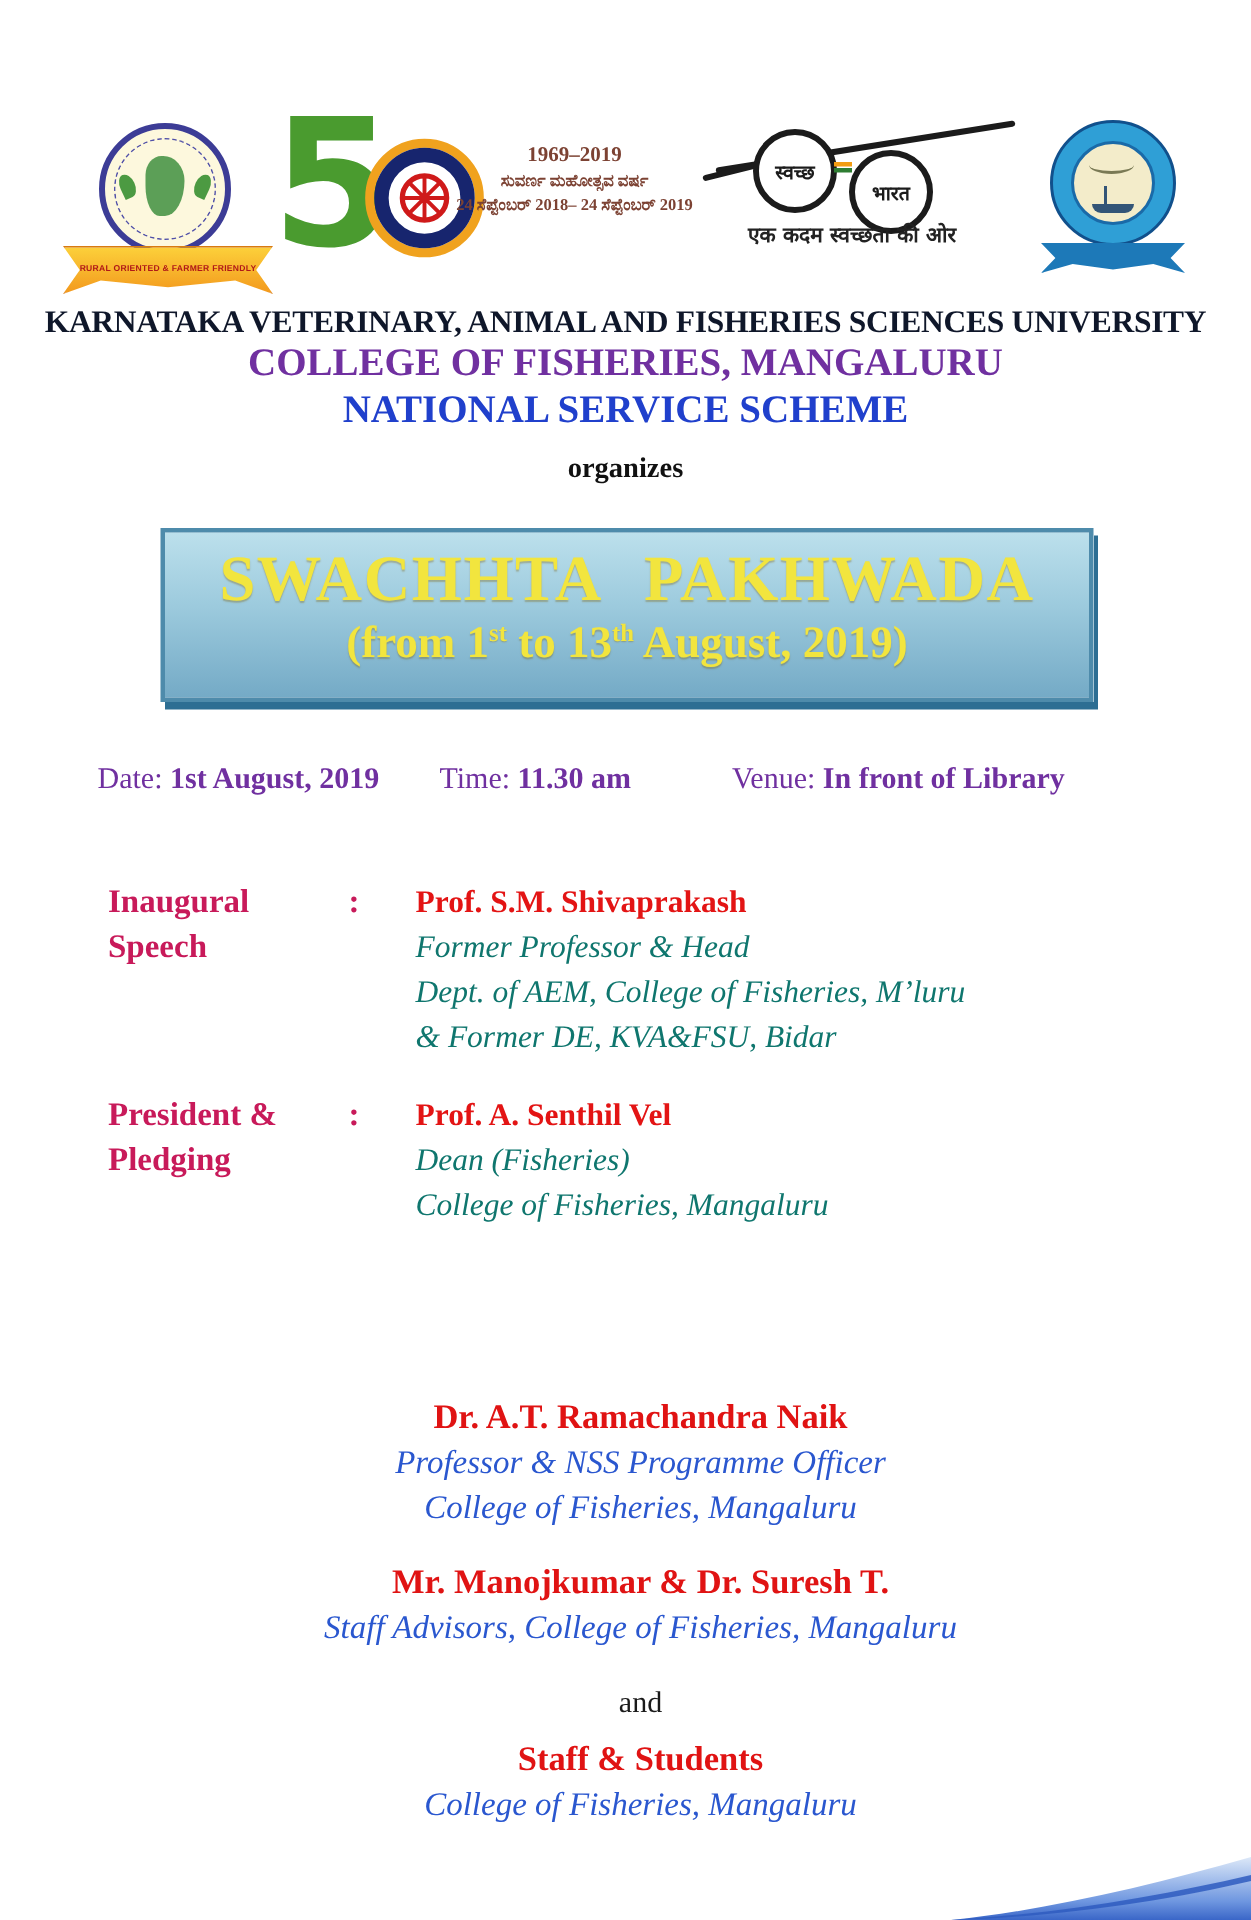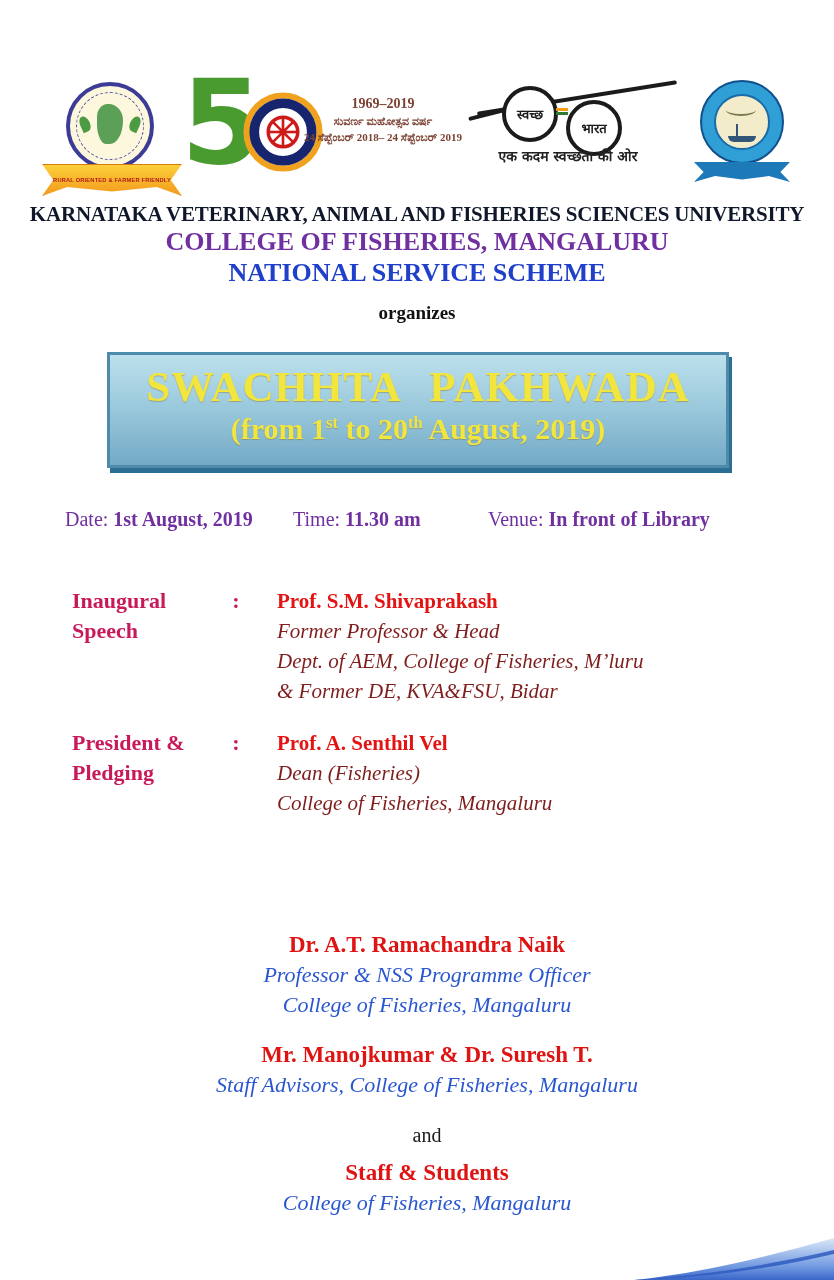--- a/index.html
+++ b/index.html
@@ -38,21 +38,21 @@
   .info-time  { position:absolute; left:293px; }
   .info-venue { position:absolute; left:488px; }
 
   
   .schedule { left:72px; top:586px; width:710px; }
   .sched-row { display:flex; align-items:flex-start; margin-bottom:22px; }
   .sched-label { width:123px; font-size:22px; line-height:30px; font-weight:bold; color:#c81a5a; }
   .sched-colon { width:82px; font-size:22px; line-height:30px; font-weight:bold; color:#c81a5a; text-align:center; }
   .sched-value { font-size:21px; line-height:30px; }
   .sched-name  { color:#e31414; font-weight:bold; }
-  .sched-detail{ color:#7f1d1d; font-style:italic; }
+  .sched-detail{ color:#0f766e; font-style:italic; }
 
   
   .welcome { top:870px; font-size:23px; font-weight:bold; color:#2ba3d9; }
   .welcome .uline { letter-spacing:0; }
   .welcome .wtxt { margin:0 10px; }
 
   
   .credits { top:930px; line-height:30px;padding-left:20px; }
   .cred-name { font-size:23px; font-weight:bold; color:#e01313; }
   .cred-line { font-size:22px; font-style:italic; color:#2a57cf; }
@@ -182,21 +182,21 @@
   </div>
   <div class="abs col-ribbon"></div>
 
   <div class="abs center h-uni">KARNATAKA VETERINARY, ANIMAL AND FISHERIES SCIENCES UNIVERSITY</div>
   <div class="abs center h-col">COLLEGE OF FISHERIES, MANGALURU</div>
   <div class="abs center h-nss">NATIONAL SERVICE SCHEME</div>
   <div class="abs center h-org">organizes</div>
 
   <div class="abs banner">
     <div class="banner-title">SWACHHTA PAKHWADA</div>
-    <div class="banner-sub"><span>(from 1</span><sup>st</sup><span> to 20</span><sup>th</sup><span> August, 2019)</span></div>
+    <div class="banner-sub"><span>(from 1</span><sup>st</sup><span> to 13</span><sup>th</sup><span> August, 2019)</span></div>
   </div>
 
   <div class="abs info" style="left:0;right:0;">
     <span class="info-date"><span class="lbl">Date:</span> <span class="val">1st August, 2019</span></span>
     <span class="info-time"><span class="lbl">Time:</span> <span class="val">11.30 am</span></span>
     <span class="info-venue"><span class="lbl">Venue:</span> <span class="val">In front of Library</span></span>
   </div>
 
   <div class="abs schedule">
 

